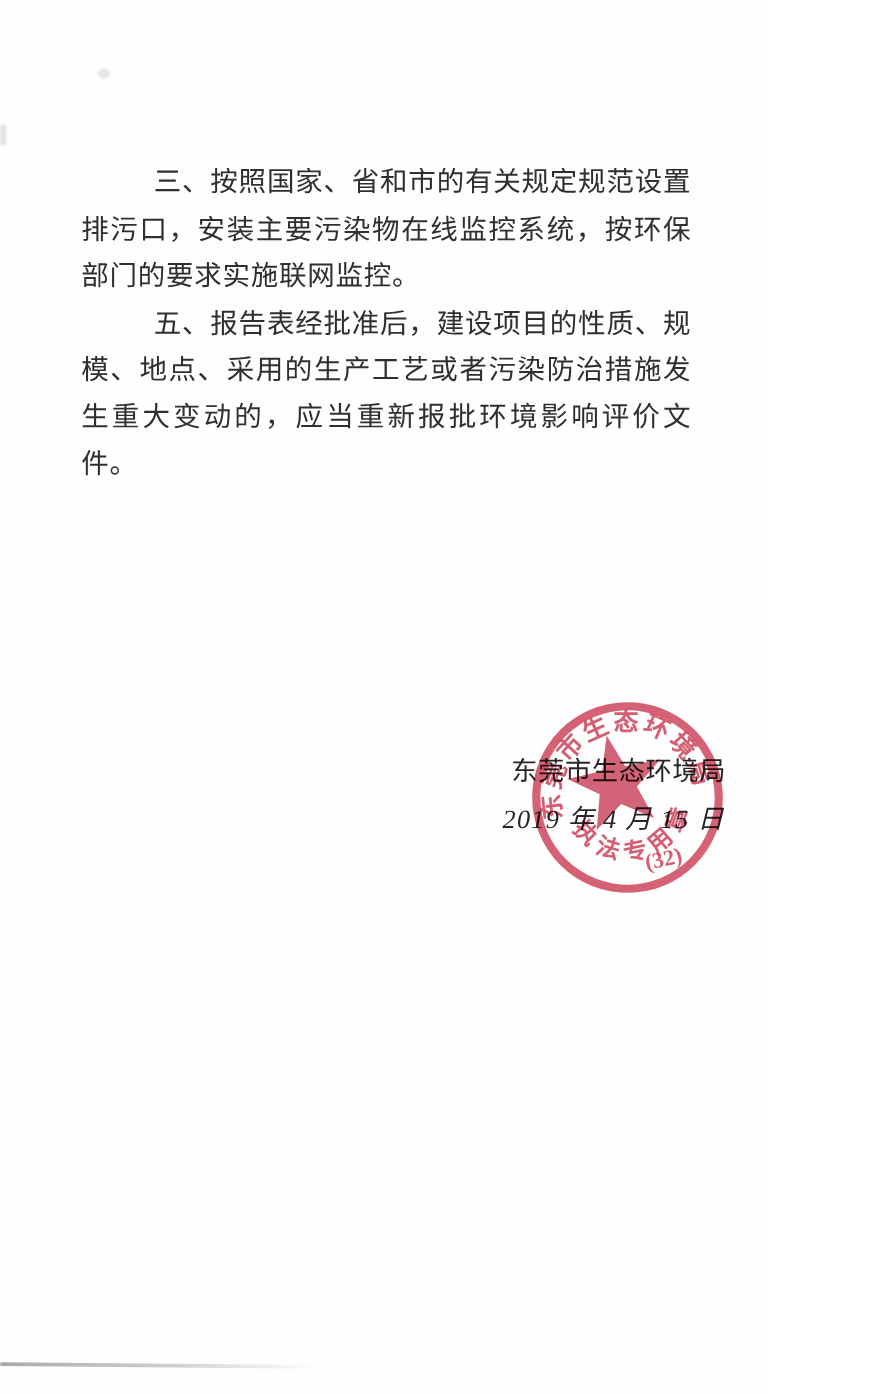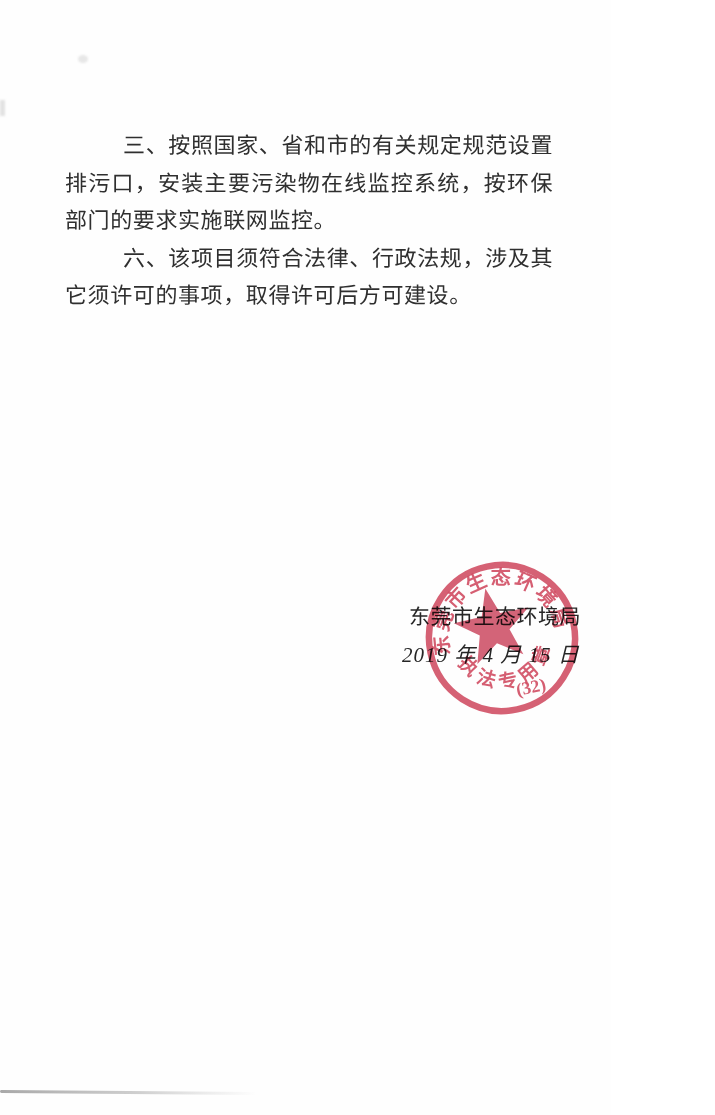--- a/index.html
+++ b/index.html
@@ -98,21 +98,21 @@
     filter: blur(1px);
   }
 </style>
 </head>
 <body>
 
 <div class="page">
 
   <div class="body-text">
     <p>三、按照国家、省和市的有关规定规范设置排污口，安装主要污染物在线监控系统，按环保部门的要求实施联网监控。</p>
-    <p>六、该项目须符合法律、行政法规，涉及其它须许可的事项，取得许可后方可建设。</p>
+    <p>五、报告表经批准后，建设项目的性质、规模、地点、采用的生产工艺或者污染防治措施发生重大变动的，应当重新报批环境影响评价文件。</p>
   </div>
 
   <div class="signature-org">东莞市生态环境局</div>
 
   <div class="signature-date">2019 年 4 月 15 日</div>
 
   <svg class="seal" viewBox="0 0 220 220" xmlns="http://www.w3.org/2000/svg">
     <g transform="rotate(-12 110 110)">
       <circle cx="110" cy="110" r="73" fill="none" stroke="#ce4058" stroke-width="6.5" opacity="0.9"></circle>
 

